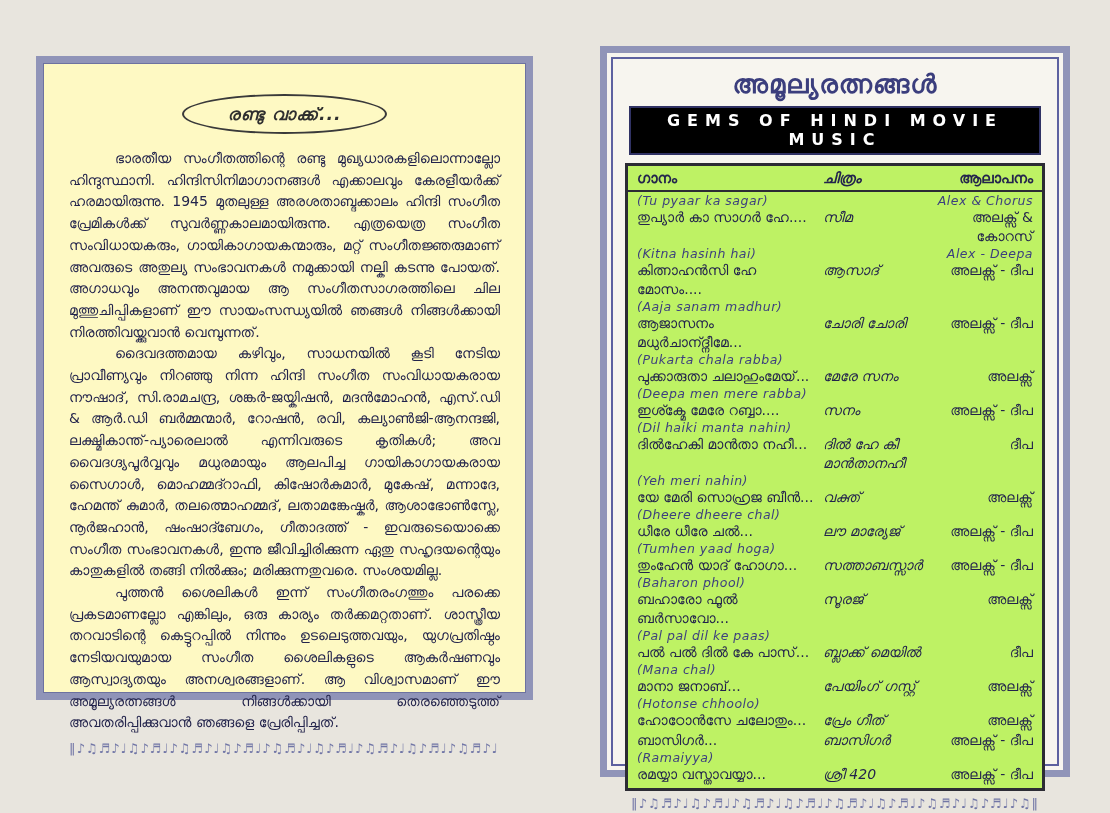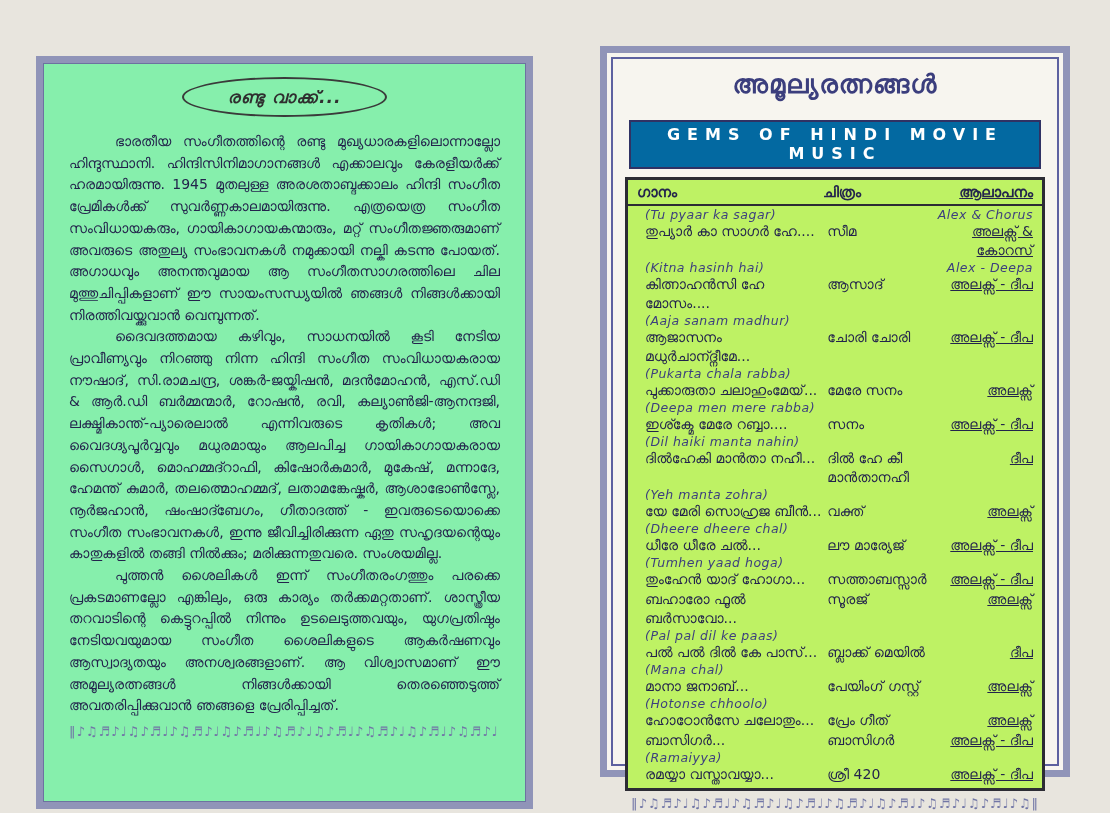--- a/index.html
+++ b/index.html
@@ -8,25 +8,25 @@
     background:#e8e5de;
     font-family:"DejaVu Sans", sans-serif;
     position:relative;
     overflow:hidden;
     color:#23244c;
   }
 
   
   .left-page {
     position:absolute; left:36px; top:56px;
-    width:497px; height:753px;
-    background:#86efac;
+    width:497px; height:644px;
+    background:#fef9c3;
     border:7px solid #9094b8;
     box-shadow: inset 0 0 0 1px #6d72a0;
-    padding:8px 26px 8px 26px;
+    padding:25px 26px 8px 26px;
   }
   .badge-oval {
     width:205px; height:40px;
     margin:6px auto 14px auto;
     border:2px solid #3a3a3a;
     border-radius:50%;
     text-align:center;
     line-height:36px;
     font-size:17px;
     font-weight:bold;
@@ -67,23 +67,23 @@
   }
   .gems-title {
     text-align:center;
     font-size:26px;
     font-weight:bold;
     color:#3b3e7d;
     letter-spacing:1px;
     margin-top:2px;
   }
   .gems-banner {
-    margin:20px auto 8px auto;
+    margin:6px auto 8px auto;
     width:98%;
-    background:#0369a1;
+    background:#000000;
     border:2px solid #303264;
     color:#ffffff;
     text-align:center;
     font-weight:bold;
     font-size:16px;
     letter-spacing:7px;
     padding:3px 0 4px 0;
   }
   .songs-table {
     border:3px solid #2c2c34;
@@ -91,23 +91,23 @@
   }
   .songs-head {
     display:flex;
     padding:4px 9px 3px 9px;
     border-bottom:2px solid #2c2c34;
     font-weight:bold;
     font-size:14.5px;
     color:#23244c;
   }
   .col-song { width:47%; }
-  .col-film { width:29%; }
-  .col-singer { width:24%; text-align:right;text-decoration:underline; }
-  .songs-body { padding:1px 9px 4px 9px;margin-left:8px; }
+  .col-film { width:29%;font-style:italic; }
+  .col-singer { width:24%; text-align:right; }
+  .songs-body { padding:1px 9px 4px 9px; }
   .song-row { margin-top:1px; }
   .row-hand {
     display:flex;
     justify-content:space-between;
     font-style:italic;
     font-size:12.5px;
     line-height:14px;
     color:#3c3f7e;
     letter-spacing:0.5px;
   }
@@ -215,21 +215,21 @@
     </div>
     <div class="row-main">
       <span class="col-song">ദിൽഹേകി മാൻതാ നഹീ...</span>
       <span class="col-film">ദിൽ ഹേ കീ മാൻതാനഹീ</span>
       <span class="col-singer">ദീപ</span>
     </div>
   </div>
 
   <div class="song-row">
     <div class="row-hand">
-      <span>(Yeh manta zohra)</span>
+      <span>(Yeh meri nahin)</span>
       <span></span>
     </div>
     <div class="row-main">
       <span class="col-song">യേ മേരി സൊഹ്രജ ബീൻ...</span>
       <span class="col-film">വക്ത്</span>
       <span class="col-singer">അലക്സ്</span>
     </div>
   </div>
 
   <div class="song-row">
@@ -250,20 +250,24 @@
       <span></span>
     </div>
     <div class="row-main">
       <span class="col-song">തുംഹേൻ യാദ് ഹോഗാ...</span>
       <span class="col-film">സത്താബസ്സാർ</span>
       <span class="col-singer">അലക്സ് - ദീപ</span>
     </div>
   </div>
 
   <div class="song-row">
+    <div class="row-hand">
+      <span>(Baharon phool)</span>
+      <span></span>
+    </div>
     <div class="row-main">
       <span class="col-song">ബഹാരോ ഫൂൽ ബർസാവോ...</span>
       <span class="col-film">സൂരജ്</span>
       <span class="col-singer">അലക്സ്</span>
     </div>
   </div>
 
   <div class="song-row">
     <div class="row-hand">
       <span>(Pal pal dil ke paas)</span>

